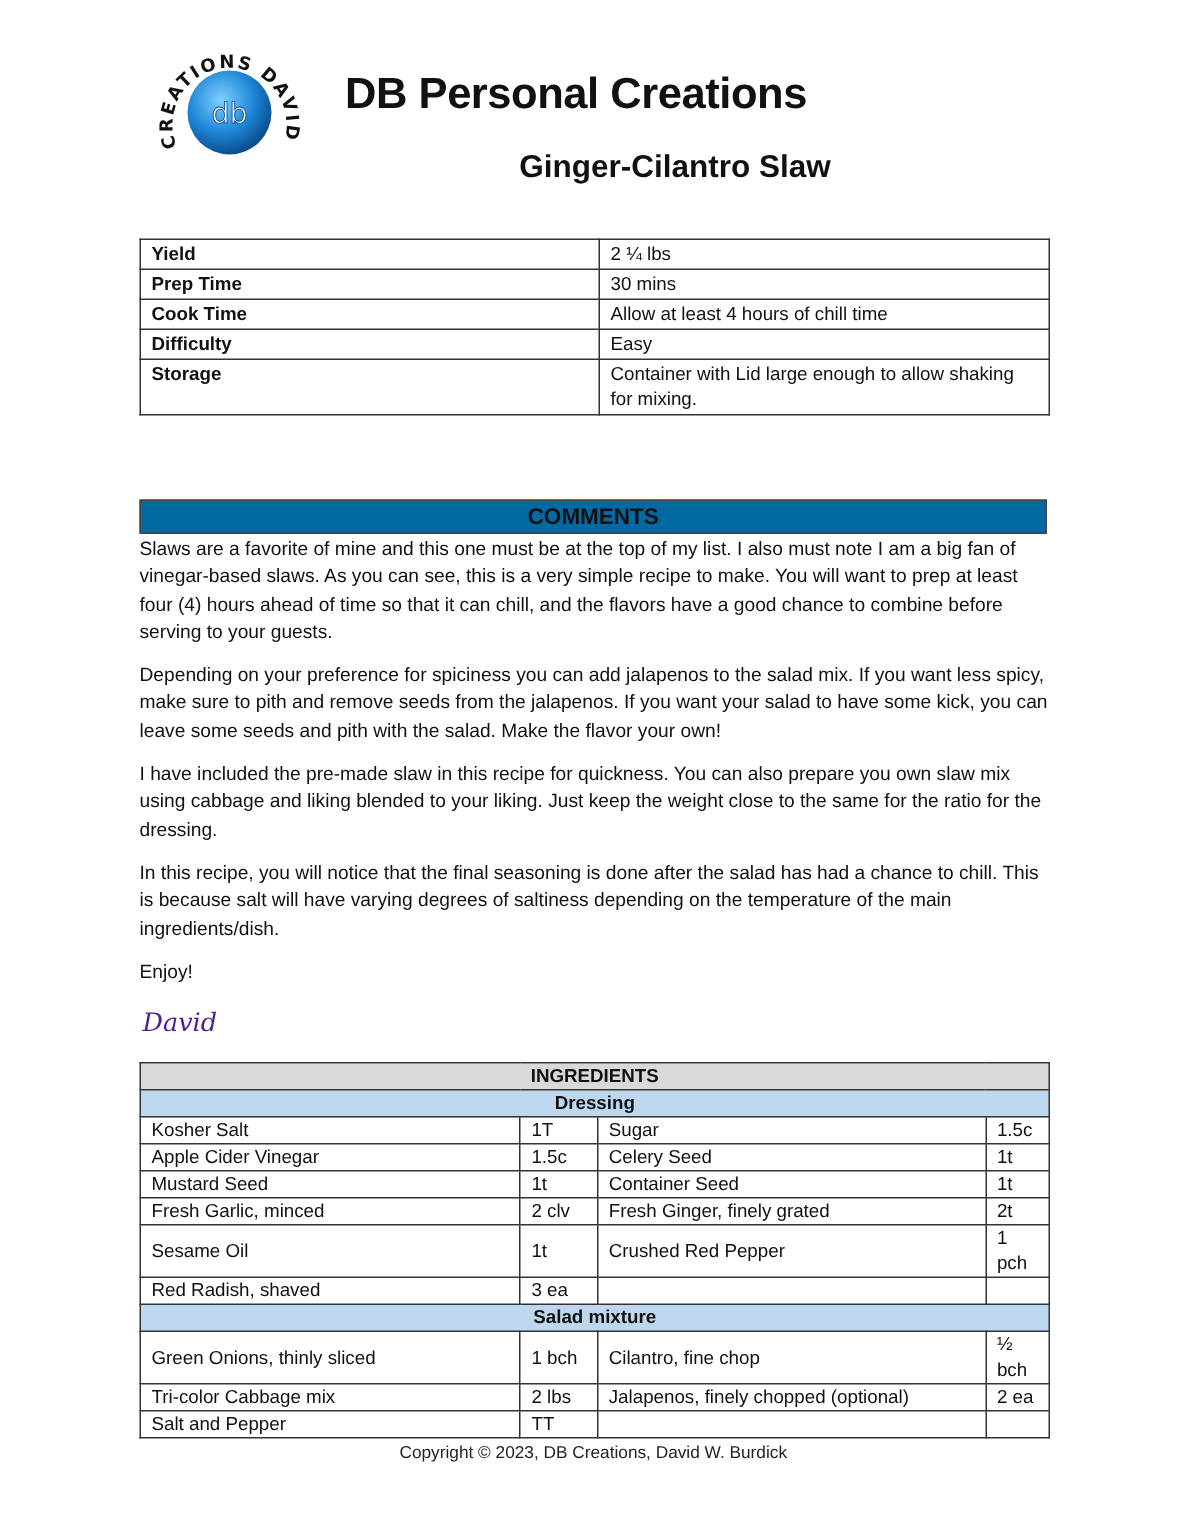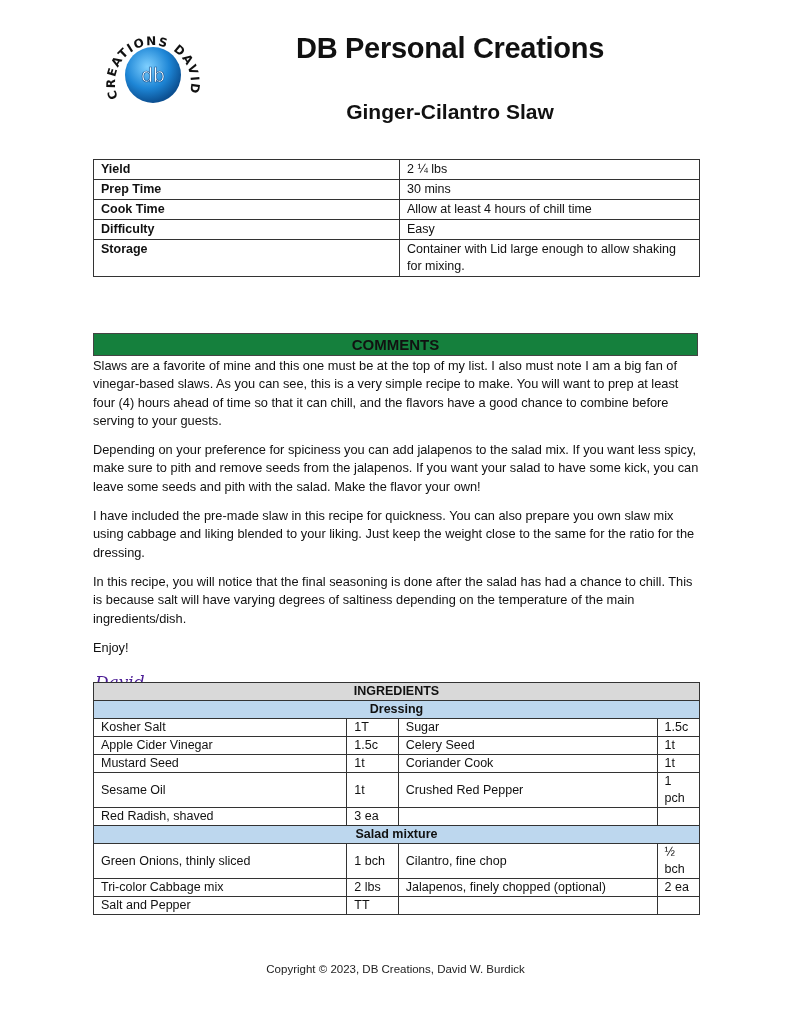--- a/index.html
+++ b/index.html
@@ -1,34 +1,34 @@
 <!DOCTYPE html>
 <html><head>
 <meta charset="utf-8">
 <style>
   html, body { margin:0; padding:0; background:#ffffff; }
   body { width:791px; height:1024px; position:relative; overflow:hidden;
          font-family:"Liberation Sans", "DejaVu Sans", sans-serif; color:#111; }
   .logo { position:absolute; left:98px; top:20px; width:110px; height:110px; }
-  .title { position:absolute; left:230px; width:440px; top:32px; text-align:center;
+  .title { position:absolute; left:230px; width:440px; top:47px; text-align:left;
            font-size:29px; font-weight:bold; letter-spacing:-0.3px; }
   .subtitle { position:absolute; left:230px; width:440px; top:100px; text-align:center;
               font-size:21px; font-weight:bold; }
   table { border-collapse:collapse;border-radius:22px; }
   .info { position:absolute; left:93px; top:159px; width:607px; font-size:12.5px; }
   .info td { border:1px solid #333; padding:1px 7px 1px 7px; vertical-align:top; line-height:17px; }
   .info td.k { font-weight:bold; width:291px; }
   .comments-hdr { position:absolute; left:93px; top:333px; width:603px; height:21px;
-                  background:#15803d; border:1.5px solid #444; text-align:center;
+                  background:#0369a1; border:1.5px solid #444; text-align:center;
                   font-weight:bold; font-size:15px; line-height:21px; }
   .comments { position:absolute; left:93px; top:357px; width:610px; font-size:12.8px; line-height:18.3px; }
   .comments p { margin:0 0 11px 0; }
   .sig { position:absolute; left:95px; top:672px; font-family:"DejaVu Serif", serif; font-style:italic;
          color:#4c1d95; font-size:17px; }
-  .ing { position:absolute; left:93px; top:682px; width:607px; font-size:12.5px; }
+  .ing { position:absolute; left:93px; top:708px; width:607px; font-size:12.5px; }
   .ing td { border:1px solid #333; padding:0 7px; height:17px; line-height:17px; }
   .ing .hdr { background:#d9d9d9; text-align:center; font-weight:bold; }
   .ing .sec { background:#bdd7ee; text-align:center; font-weight:bold; }
   .c1 { width:231px; } .c2 { width:47px; } .c3 { width:236px; } .c4 { width:38px; }
   .footer { position:absolute; left:0; width:791px; top:963px; text-align:center; font-size:11.5px; color:#222; }
 </style>
 </head>
 <body>
 
 <div class="logo">
@@ -109,22 +109,28 @@
       </tr>
       <tr>
         <td>Apple Cider Vinegar</td>
         <td>1.5c</td>
         <td>Celery Seed</td>
         <td>1t</td>
       </tr>
       <tr>
         <td>Mustard Seed</td>
         <td>1t</td>
-        <td>Coriander Cook</td>
+        <td>Container Seed</td>
         <td>1t</td>
+      </tr>
+      <tr>
+        <td>Fresh Garlic, minced</td>
+        <td>2 clv</td>
+        <td>Fresh Ginger, finely grated</td>
+        <td>2t</td>
       </tr>
       <tr>
         <td>Sesame Oil</td>
         <td>1t</td>
         <td>Crushed Red Pepper</td>
         <td>1 pch</td>
       </tr>
       <tr>
         <td>Red Radish, shaved</td>
         <td>3 ea</td>

